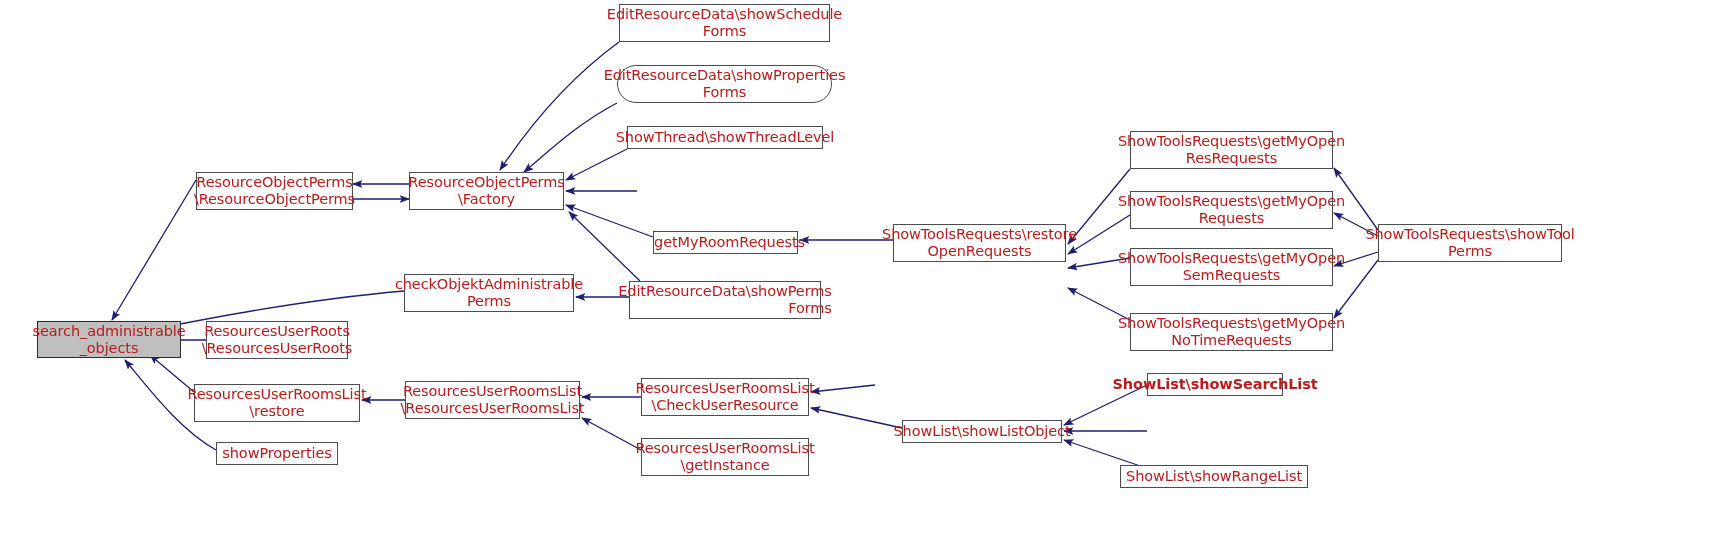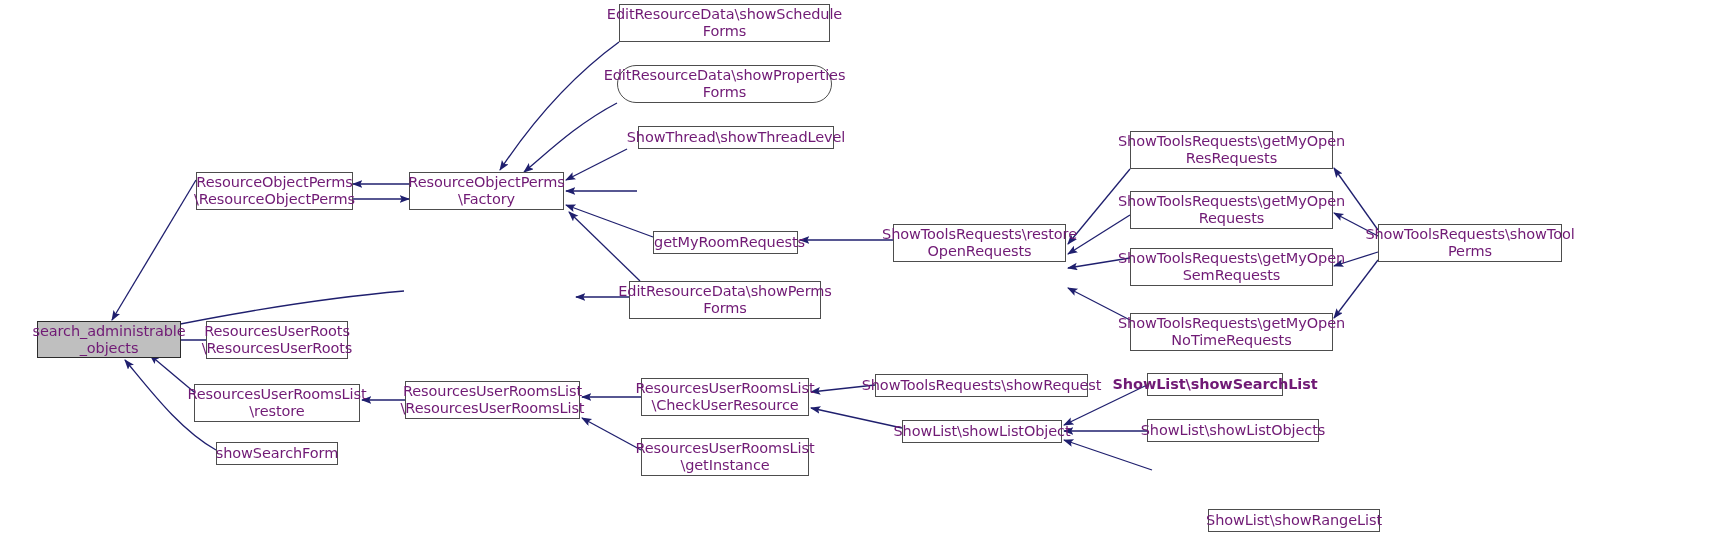--- a/index.html
+++ b/index.html
@@ -22,21 +22,21 @@
     top: 0;
     width: 1731px;
     height: 545px;
     pointer-events: none;
   }
   .node {
     position: absolute;
     box-sizing: border-box;
     border: 1.6px solid #4d4d4d;
     background: #ffffff;
-    color: #701a75;
+    color: #b91c1c;
     display: flex;
     align-items: center;
     justify-content: center;
     text-align: center;
     font-size: 14.5px;
     line-height: 17px;
     letter-spacing: -0.1px;
     white-space: pre-line;
     z-index: 2;
   }
@@ -95,45 +95,45 @@
 <div class="node root" style="left: 6px; top: 321px; width: 144px; height: 37px;"><span class="label">search_administrable
 _objects</span></div>
     <div class="node" style="left: 196px; top: 172px; width: 157px; height: 38px;"><span class="label">ResourceObjectPerms
 \ResourceObjectPerms</span></div>
     <div class="node" style="left: 409px; top: 172px; width: 155px; height: 38px;"><span class="label">ResourceObjectPerms
 \Factory</span></div>
     <div class="node" style="left: 619px; top: 4px; width: 211px; height: 38px;"><span class="label">EditResourceData\showSchedule
 Forms</span></div>
     <div class="node" style="left: 617px; top: 65px; width: 215px; height: 38px; border-radius: 19px;"><span class="label">EditResourceData\showProperties
 Forms</span></div>
-    <div class="node" style="left: 627px; top: 126px; width: 196px; height: 23px; margin-left: 11px;"><span class="label">ShowThread\showThreadLevel</span></div>
+    <div class="node" style="left: 627px; top: 126px; width: 196px; height: 23px;"><span class="label">ShowThread\showThreadLevel</span></div>
     <div class="node" style="left: 653px; top: 231px; width: 145px; height: 23px; padding-left: 8px;"><span class="label">getMyRoomRequests</span></div>
-    <div class="node" style="left: 629px; top: 281px; width: 192px; height: 38px;"><span class="label">EditResourceData\showPerms
+    <div class="node" style="left: 404px; top: 274px; width: 170px; height: 38px;"><span class="label">checkObjektAdministrable
+Perms</span></div>
+    <div class="node" style="left: 629px; top: 281px; width: 192px; height: 38px; text-align: right;"><span class="label">EditResourceData\showPerms
 Forms</span></div>
     <div class="node" style="left: 206px; top: 321px; width: 142px; height: 38px;"><span class="label">ResourcesUserRoots
 \ResourcesUserRoots</span></div>
     <div class="node" style="left: 194px; top: 384px; width: 166px; height: 38px;"><span class="label">ResourcesUserRoomsList
 \restore</span></div>
-    <div class="node" style="left: 216px; top: 442px; width: 122px; height: 23px;"><span class="label">showSearchForm</span></div>
+    <div class="node" style="left: 216px; top: 442px; width: 122px; height: 23px;"><span class="label">showProperties</span></div>
     <div class="node" style="left: 405px; top: 381px; width: 175px; height: 38px;"><span class="label">ResourcesUserRoomsList
 \ResourcesUserRoomsList</span></div>
     <div class="node" style="left: 641px; top: 378px; width: 168px; height: 38px;"><span class="label">ResourcesUserRoomsList
 \CheckUserResource</span></div>
     <div class="node" style="left: 641px; top: 438px; width: 168px; height: 38px;"><span class="label">ResourcesUserRoomsList
 \getInstance</span></div>
     <div class="node" style="left: 893px; top: 224px; width: 173px; height: 38px;"><span class="label">ShowToolsRequests\restore
 OpenRequests</span></div>
     <div class="node" style="left: 1130px; top: 131px; width: 203px; height: 38px;"><span class="label">ShowToolsRequests\getMyOpen
 ResRequests</span></div>
     <div class="node" style="left: 1130px; top: 191px; width: 203px; height: 38px;"><span class="label">ShowToolsRequests\getMyOpen
 Requests</span></div>
     <div class="node" style="left: 1130px; top: 248px; width: 203px; height: 38px;"><span class="label">ShowToolsRequests\getMyOpen
 SemRequests</span></div>
     <div class="node" style="left: 1130px; top: 313px; width: 203px; height: 38px;"><span class="label">ShowToolsRequests\getMyOpen
 NoTimeRequests</span></div>
     <div class="node" style="left: 1378px; top: 224px; width: 184px; height: 38px;"><span class="label">ShowToolsRequests\showTool
 Perms</span></div>
-    <div class="node" style="left: 875px; top: 374px; width: 213px; height: 23px;"><span class="label">ShowToolsRequests\showRequest</span></div>
     <div class="node" style="left: 902px; top: 420px; width: 160px; height: 23px;"><span class="label">ShowList\showListObject</span></div>
     <div class="node" style="left: 1147px; top: 373px; width: 136px; height: 23px; font-weight: bold;"><span class="label">ShowList\showSearchList</span></div>
-    <div class="node" style="left: 1147px; top: 419px; width: 172px; height: 23px;"><span class="label">ShowList\showListObjects</span></div>
-    <div class="node" style="left: 1208px; top: 465px; width: 172px; height: 23px; margin-top: 44px;"><span class="label">ShowList\showRangeList</span></div>
+    <div class="node" style="left: 1120px; top: 465px; width: 188px; height: 23px;"><span class="label">ShowList\showRangeList</span></div>
   </div>
 
 </body></html>

